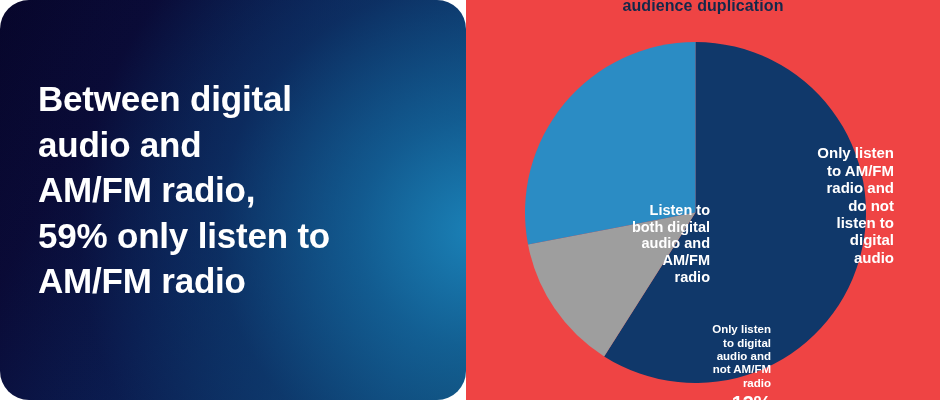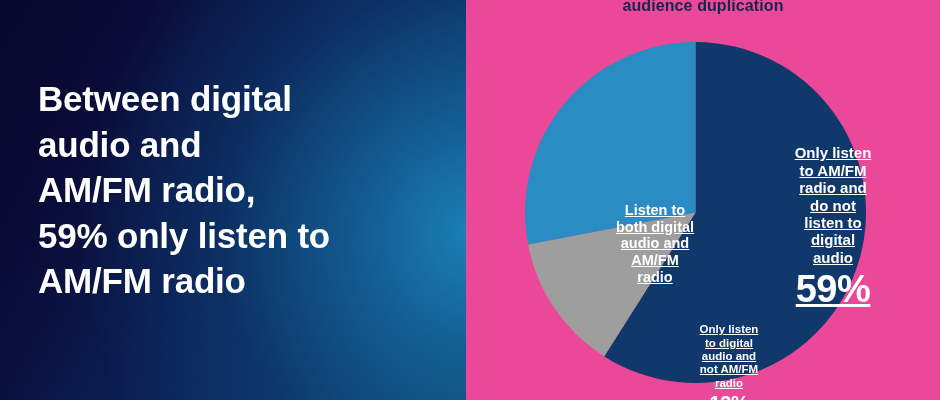--- a/index.html
+++ b/index.html
@@ -20,20 +20,21 @@
   #left-panel {
     position: absolute;
     left: 0;
     top: 0;
     width: 466px;
     height: 400px;
     background:
       radial-gradient(115% 130% at 102% 58%, rgba(27,132,186,0.95) 0%, rgba(20,106,160,0.72) 22%, rgba(13,62,113,0.45) 48%, rgba(8,20,62,0.10) 74%, rgba(6,8,40,0) 100%),
       linear-gradient(118deg, #07062b 0%, #0a0a36 22%, #0b1c50 46%, #0d2f63 68%, #0f4272 88%, #10496f 100%);
     overflow: hidden;
+    border-radius: 29px;
   }
   #headline {
     position: absolute;
     left: 38px;
     top: 76px;
     width: 390px;
     color: #ffffff;
     font-size: 35px;
     font-weight: bold;
     line-height: 1.30;
@@ -41,21 +42,21 @@
     white-space: pre-line;
   }
 
   
   #right-panel {
     position: absolute;
     left: 466px;
     top: 0;
     width: 474px;
     height: 400px;
-    background: #ec4899;
+    background: #ef4444;
   }
   #chart-title {
     position: absolute;
     left: 0;
     top: -3px;
     width: 474px;
     text-align: center;
     color: #14284a;
     font-size: 16px;
     font-weight: bold;
@@ -68,27 +69,26 @@
     left: 59px;   
     top: 42px;
     width: 341px;
     height: 341px;
   }
   #pie-svg { display: block; width: 341px; height: 341px; }
 
   
   .slice-label {
     position: absolute;
-    text-align: center;
+    text-align: right;
     color: #ffffff;
     font-weight: bold;
     line-height: 1.16;
     white-space: pre-line;
     pointer-events: none;
-    text-decoration: underline;
   }
   .slice-pct {
     color: #ffffff;
     font-weight: bold;
     line-height: 1.0;
     display: block;
   }
 
   
   #label-amfm-only {
@@ -156,21 +156,20 @@
       </svg>
 
       <div class="slice-label" id="label-amfm-only">
         <span>Only listen
 to AM/FM
 radio and
 do not
 listen to
 digital
 audio</span>
-        <span class="slice-pct">59%</span>
       </div>
 
       <div class="slice-label" id="label-both">
         <span>Listen to
 both digital
 audio and
 AM/FM
 radio</span>
       </div>
 

